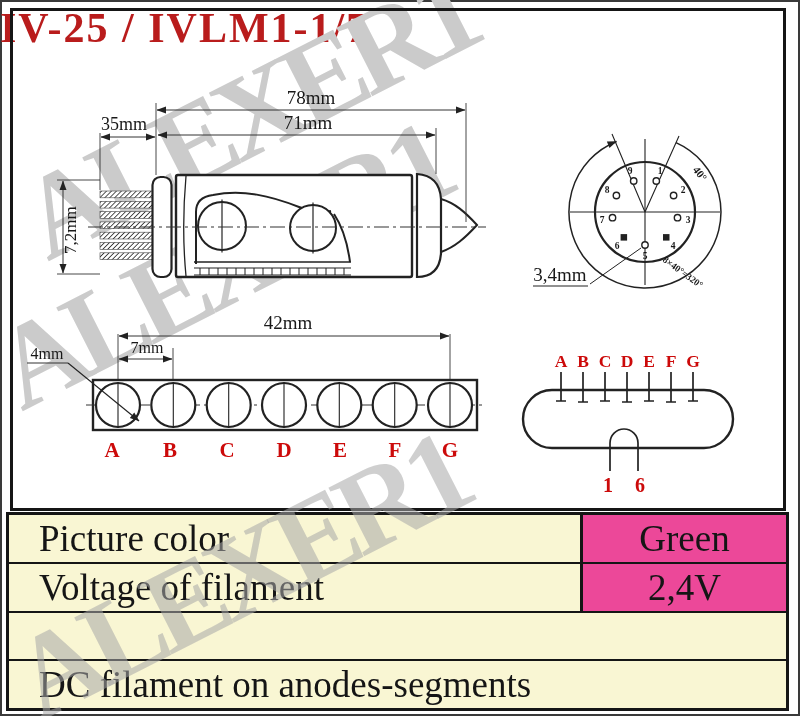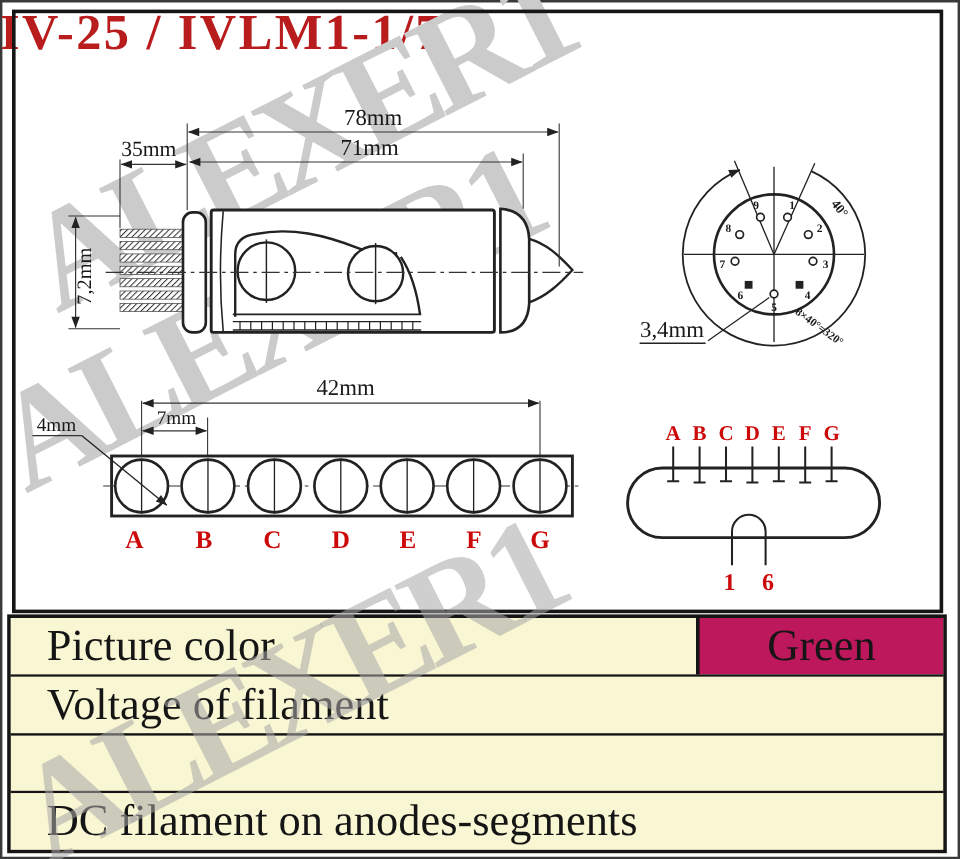--- a/index.html
+++ b/index.html
@@ -36,21 +36,21 @@
     border:3px solid #151515;box-sizing:border-box;
     display:flex;flex-direction:column;z-index:3;background:#f9f6d3;
   }
   .srow{flex:1;display:flex;border-top:2px solid #151515;min-height:0;}
   .srow:first-child{border-top:none;}
   .slabel{
     flex:1;display:flex;align-items:center;padding-left:30px;
     background:#f9f6d3;font-size:37px;color:#151515;
   }
   .svalue{
-    width:203px;border-left:3px solid #151515;background:#be185d;
+    width:203px;border-left:3px solid #151515;background:#ec4899;
     display:flex;align-items:center;justify-content:center;
     font-size:37px;color:#151515;
   }
 </style>
 </head>
 <body>
 
 <div class="canvas">
 
   <div class="wm wm1">ALEXER1</div>
@@ -214,20 +214,21 @@
     </g>
   </svg>
 
   <div class="spec-table">
     <div class="srow">
       <div class="slabel">Picture color</div>
       <div class="svalue">Green</div>
     </div>
     <div class="srow">
       <div class="slabel">Voltage of filament</div>
+      <div class="svalue">2,4V</div>
     </div>
     <div class="srow">
     </div>
     <div class="srow">
       <div class="slabel">DC filament on anodes-segments</div>
     </div>
   </div>
 
   <div class="wm wm3">ALEXER1</div>
 </div>

